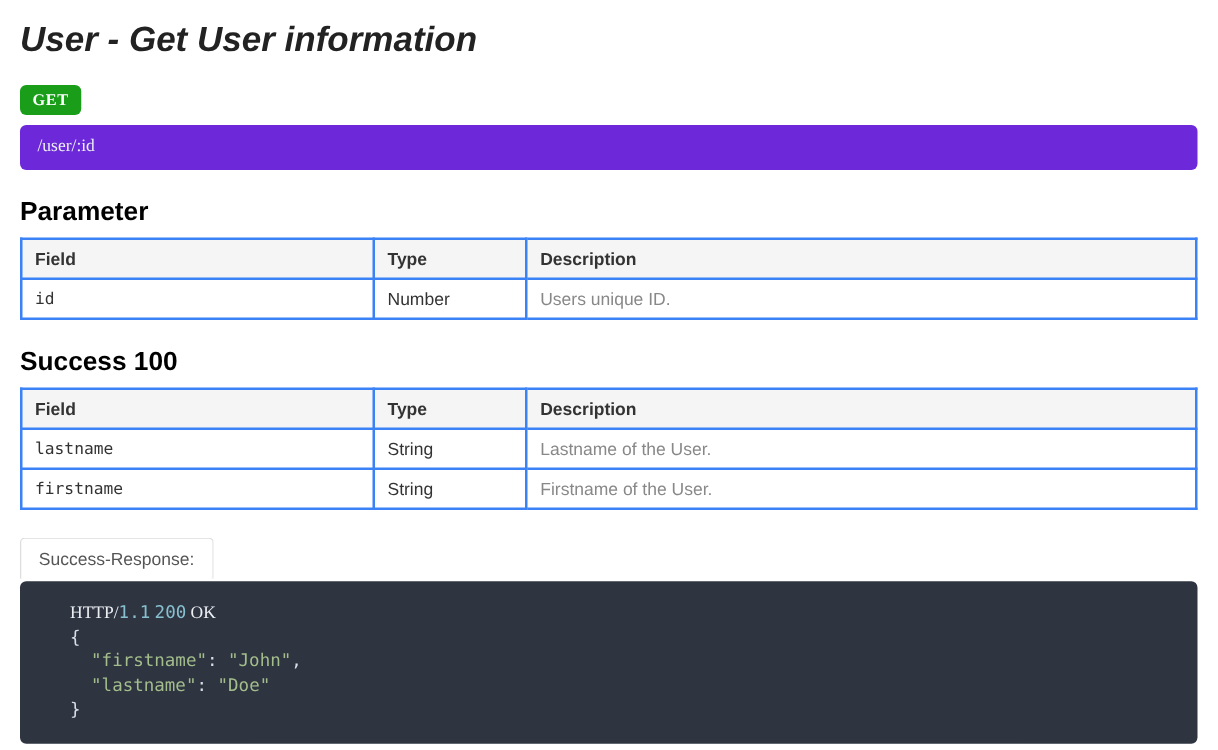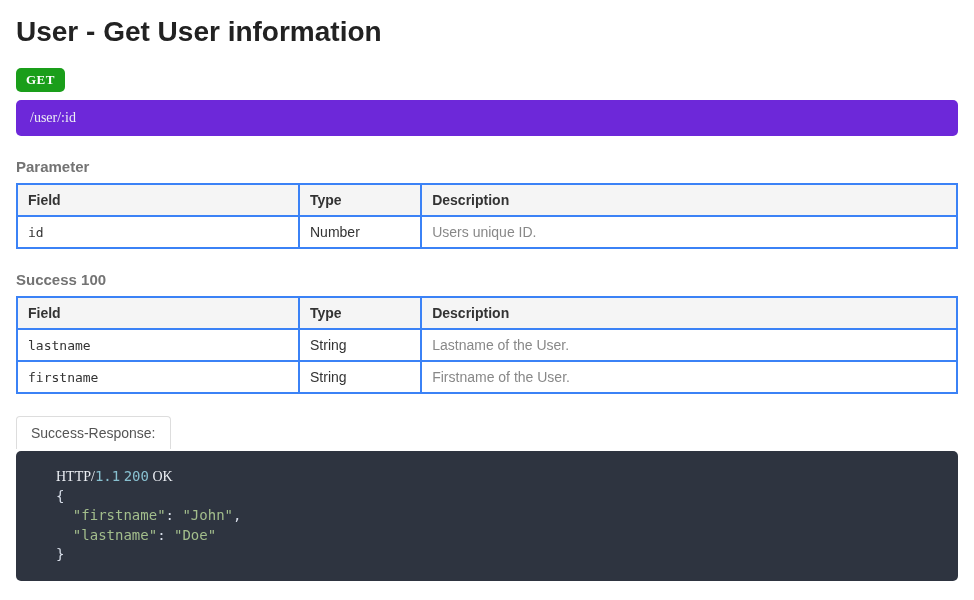--- a/index.html
+++ b/index.html
@@ -8,20 +8,21 @@
       color: #333;
       padding: 16px;
       width: 974px;
       background: #fff;
     }
     h1.page-title {
       font-size: 28px;
       font-weight: 700;
       margin-bottom: 20px;
       color: #222;
+      font-style: italic;
     }
     .method-badge {
       display: inline-block;
       background: #1a9e1a;
       color: #fff;
       font-weight: 700;
       font-size: 13px;
       padding: 4px 10px;
       border-radius: 5px;
       margin-bottom: 8px;
@@ -31,24 +32,24 @@
     .endpoint-bar {
       background: #6d28d9;
       color: #eceff4;
       font-family: Liberation Serif, serif;
       font-size: 14px;
       padding: 10px 14px;
       border-radius: 5px;
       margin-bottom: 22px;
     }
     h3.section-heading {
-      font-size: 15px;
+      font-size: 21px;
       font-weight: 700;
       margin-bottom: 8px;
-      color: #737373;
+      color: #000000;
     }
     table.params {
       width: 100%;
       border-collapse: collapse;
       margin-bottom: 22px;
       font-size: 14px;
     }
     table.params th, table.params td {
       border: 2px solid #3b82f6;
       padding: 7px 10px;

